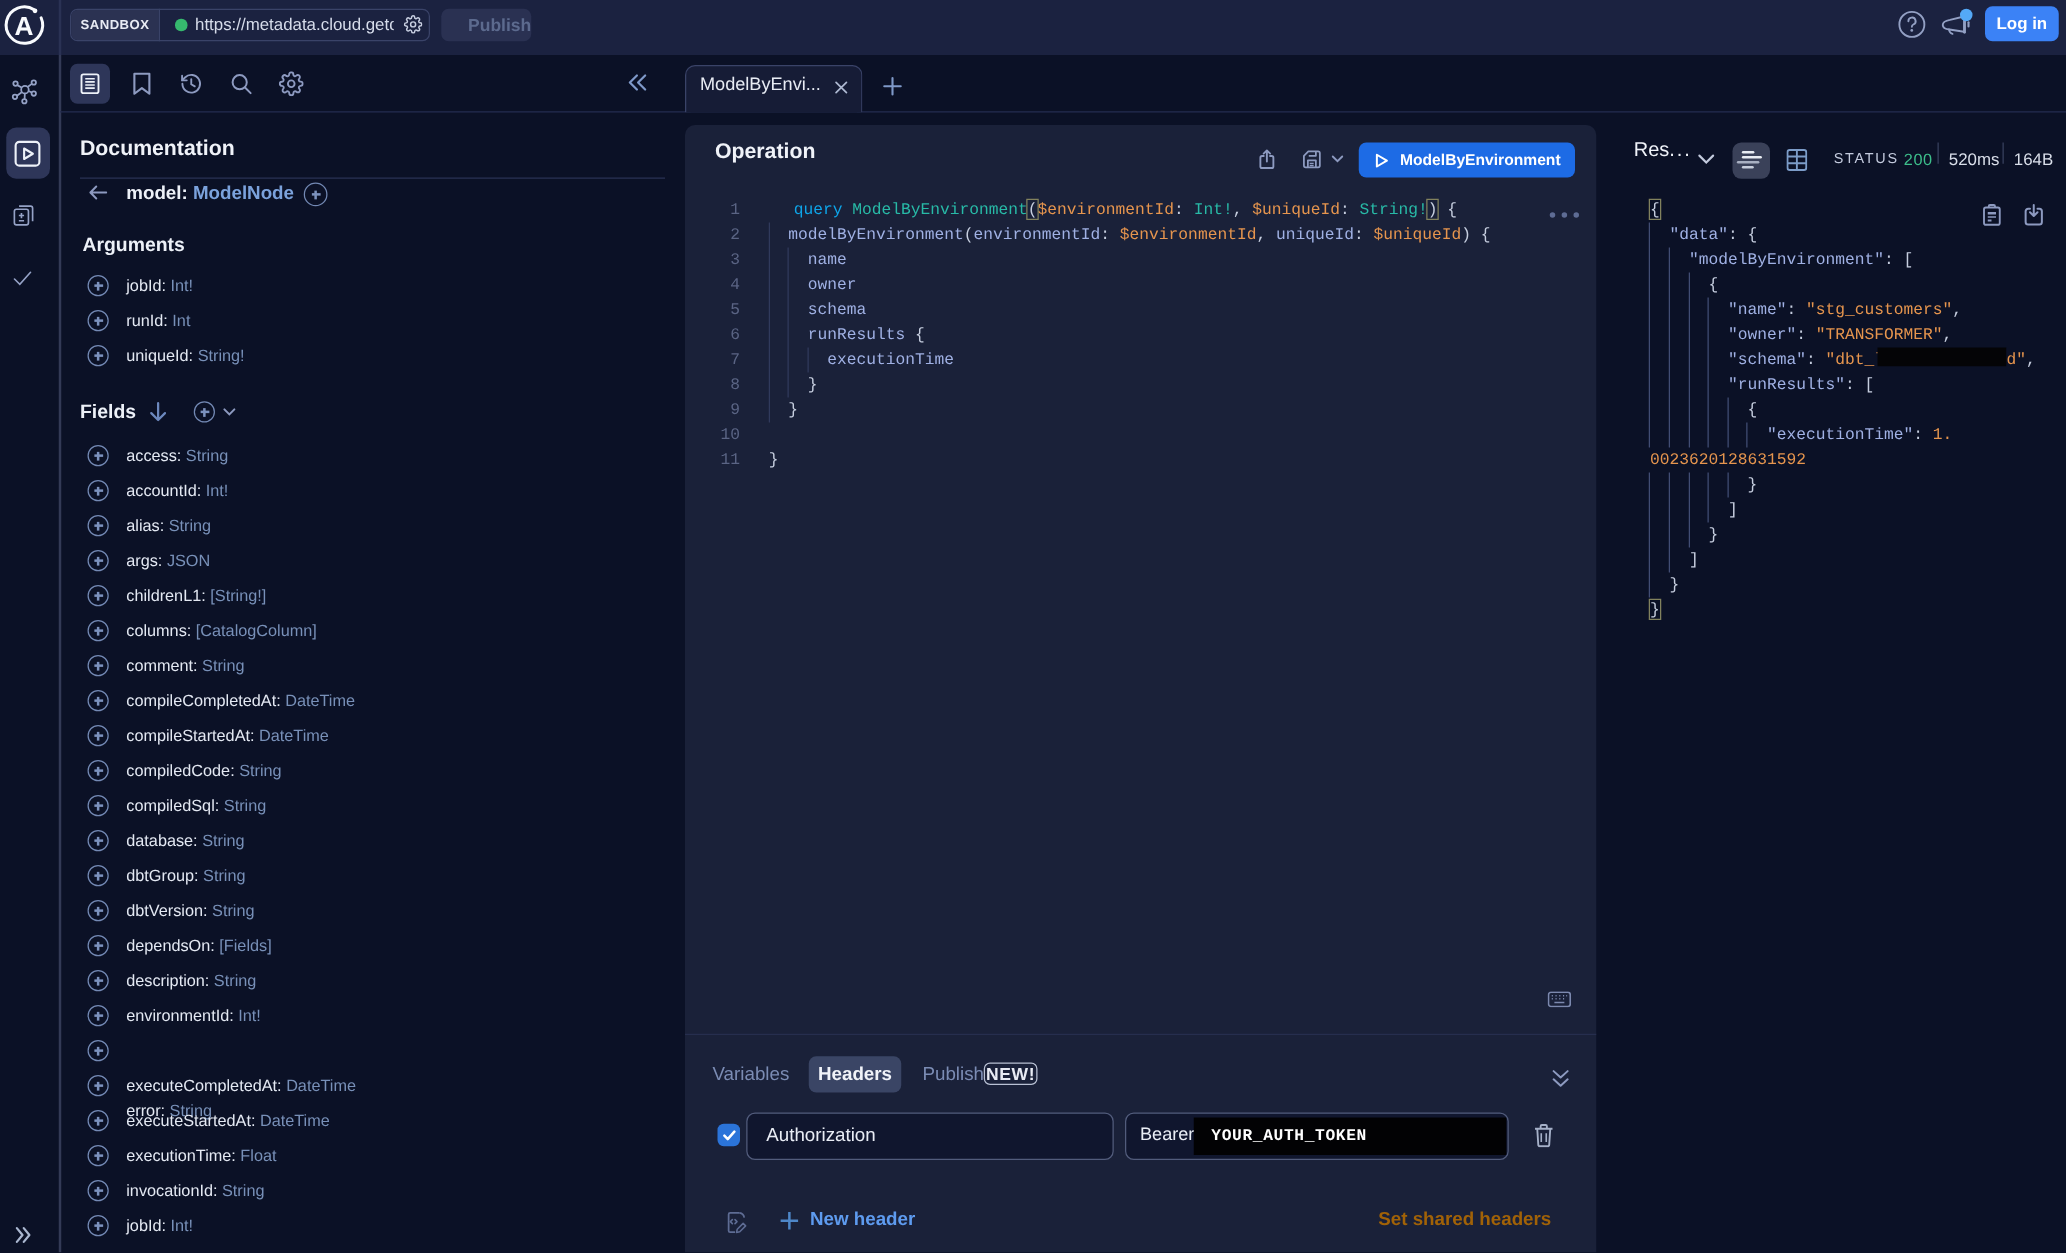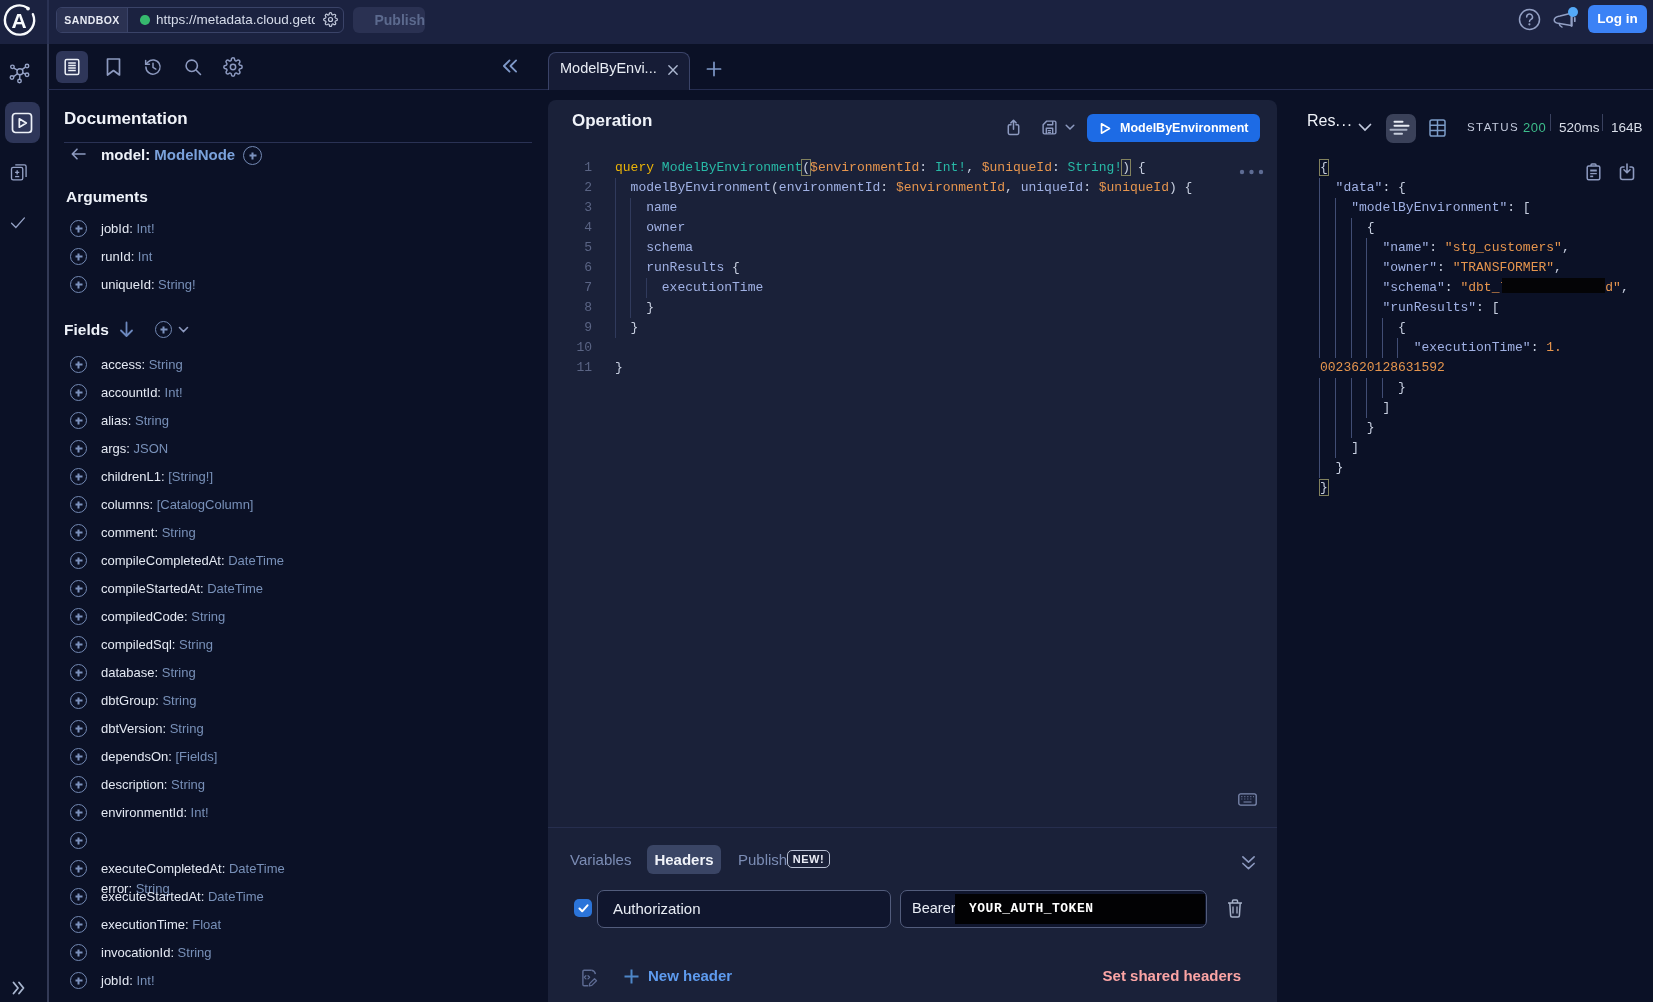--- a/index.html
+++ b/index.html
@@ -16,21 +16,21 @@
 
   
   #topbar { left:0; top:0; width:1653px; height:44px; background:#1B2240; }
   #railline { left:47px; top:44px; width:1.5px; height:958px; background:#333A56; }
   #hdrline { left:48px; top:89px; width:1605px; height:1px; background:#252D50; }
 
   .ibox { border:1px solid #3A4368; border-radius:6px; }
   .btn { border-radius:6px; font-weight:bold; }
 
   
-  .kw { color:#eab308; }
+  .kw { color:#0ea5e9;margin-left:20px; }
   .teal { color:#28BAA7; }
   .orange { color:#E6954E; }
   .peri { color:#A0B1E4; }
   .punct { color:#C6CEDF; }
   .lnum { color:#5A6484; }
   .typ { color:#7890B8; }
   .bx { outline:1px solid #82825E; outline-offset:0px; }
 
   .cp { position:absolute; width:17px; height:17px; }
   .cp::before { content:""; position:absolute; inset:0; border:1.4px solid #7389B4; border-radius:50%; }
@@ -276,21 +276,21 @@
 
 <svg class="abs" style="left:1238px;top:793px" width="19" height="13" viewBox="0 0 19 13" fill="none" stroke="#7C89AF" stroke-width="1.3">
   <rect x="0.8" y="0.8" width="17.4" height="11.4" rx="2"></rect>
   <path d="M3.4 3.6 h.9 M6.4 3.6 h.9 M9.4 3.6 h.9 M12.4 3.6 h.9 M15 3.6 h.7 M3.4 6 h.9 M6.4 6 h.9 M9.4 6 h.9 M12.4 6 h.9 M5.5 9 h8" stroke-width="1.15"></path>
 </svg>
 
 <div class="abs" style="left:548px;top:827px;width:729px;height:1px;background:#262E4E"></div>
 <div class="abs" style="left:570px;top:851px;font-size:15px;color:#7B8CB4">Variables</div>
 <div class="abs" style="left:647px;top:845px;width:74px;height:29px;background:#3A4565;border-radius:6px;line-height:29px;text-align:center;font-size:15px;font-weight:bold;color:#F0F3F9">Headers</div>
 <div class="abs" style="left:738px;top:851px;font-size:15px;color:#7B8CB4">Publish</div>
-<div class="abs" style="left:787px;top:850px;width:43px;height:18px;border:1px solid #B9C1D4;border-radius:5px;line-height:16px;text-align:center;font-size:11px;font-weight:bold;letter-spacing:.5px;color:#E8EBF4">NEW!</div>
+<div class="abs" style="left:787px;top:850px;width:43px;height:18px;border:1px solid #B9C1D4;border-radius:5px;line-height:16px;text-align:center;font-size:14px;font-weight:bold;letter-spacing:.5px;color:#E8EBF4">NEW!</div>
 <svg class="abs" style="left:1241px;top:854px" width="15" height="18" viewBox="0 0 16 18" fill="none" stroke="#8D9AC0" stroke-width="1.7" stroke-linecap="round" stroke-linejoin="round">
   <path d="M2 2.5 l6 5.5 6-5.5 M2 9.5 l6 5.5 6-5.5"></path>
 </svg>
 
 <div class="abs" style="left:574px;top:899px;width:18px;height:18px;background:#2B74D9;border-radius:5px"></div>
 <svg class="abs" style="left:577.5px;top:904px" width="11" height="9" viewBox="0 0 11 9" fill="none" stroke="#FFFFFF" stroke-width="2" stroke-linecap="round" stroke-linejoin="round">
     <path d="M1.5 4.5 l2.7 2.8 L9.5 1.3"></path>
   </svg>
 <div class="abs" style="left:597px;top:890px;width:294px;height:38px;background:#10162E;border:1.5px solid #525C7C;border-radius:7px;line-height:35px;padding-left:15px;font-size:15px;color:#E9EDF5">Authorization</div>
 <div class="abs" style="left:900px;top:890px;width:307px;height:38px;background:#10162E;border:1.5px solid #525C7C;border-radius:7px;line-height:35px;padding-left:11px;font-size:14.5px;color:#E9EDF5">Bearer</div>
@@ -304,21 +304,21 @@
 <svg class="abs" style="left:580px;top:969px" width="18" height="18" viewBox="0 0 18 18" fill="none" stroke="#5E6C94" stroke-width="1.4" stroke-linejoin="round">
   <path d="M11.6 1.3 H4.1 C3.4 1.3 2.9 1.8 2.9 2.5 V15.5 C2.9 16.2 3.4 16.7 4.1 16.7 H8"></path>
   <path d="M11.6 1.3 C13.5 1.6 15.1 3.2 15.4 5.1"></path>
   <path d="M5.9 6.7 L4.3 8.3 5.9 9.9 M8 6.7 L9.6 8.3 8 9.9" stroke-width="1.25" stroke-linecap="round"></path>
   <path d="M9.8 14.4 l4.7-4.7 2 2 -4.7 4.7 -2.6.6 z" stroke-width="1.25"></path>
 </svg>
 <svg class="abs" style="left:624px;top:969px" width="15" height="15" viewBox="0 0 15 15" stroke="#4E87C9" stroke-width="2">
     <path d="M7.5 0.5 v14 M0.5 7.5 h14"></path>
   </svg>
 <div class="abs" style="left:648px;top:967px;font-size:15px;font-weight:bold;color:#5E9BEF">New header</div>
-<div class="abs" style="right:412px;top:967px;white-space:nowrap;font-size:15px;font-weight:bold;color:#fca5a5">Set shared headers</div>
+<div class="abs" style="right:412px;top:967px;white-space:nowrap;font-size:15px;font-weight:bold;color:#a16207">Set shared headers</div>
 
 <div class="abs" style="left:1307px;top:112px;font-size:16px;font-weight:normal;color:#F0F3F9">Res<span style="letter-spacing:1.5px">...</span></div>
 <svg class="abs" style="left:1358px;top:123px" width="14" height="9" viewBox="0 0 14 9" fill="none" stroke="#C3CADD" stroke-width="1.7" stroke-linecap="round">
     <path d="M1.5 1.5 l5.5 5.5 5.5-5.5"></path>
   </svg>
 <div class="abs" style="left:1386px;top:114px;width:30px;height:29px;background:#3A4159;border-radius:7px"></div>
 <svg class="abs" style="left:1388px;top:118px" width="26" height="22" viewBox="0 0 26 22" stroke-linecap="round">
   <path d="M6.5 3.8 h8" stroke="#E8ECF3" stroke-width="2"></path>
   <path d="M6.5 7.8 h14" stroke="#E8ECF3" stroke-width="2"></path>
   <path d="M2.5 11.8 h16" stroke="#A8B0C2" stroke-width="2"></path>

